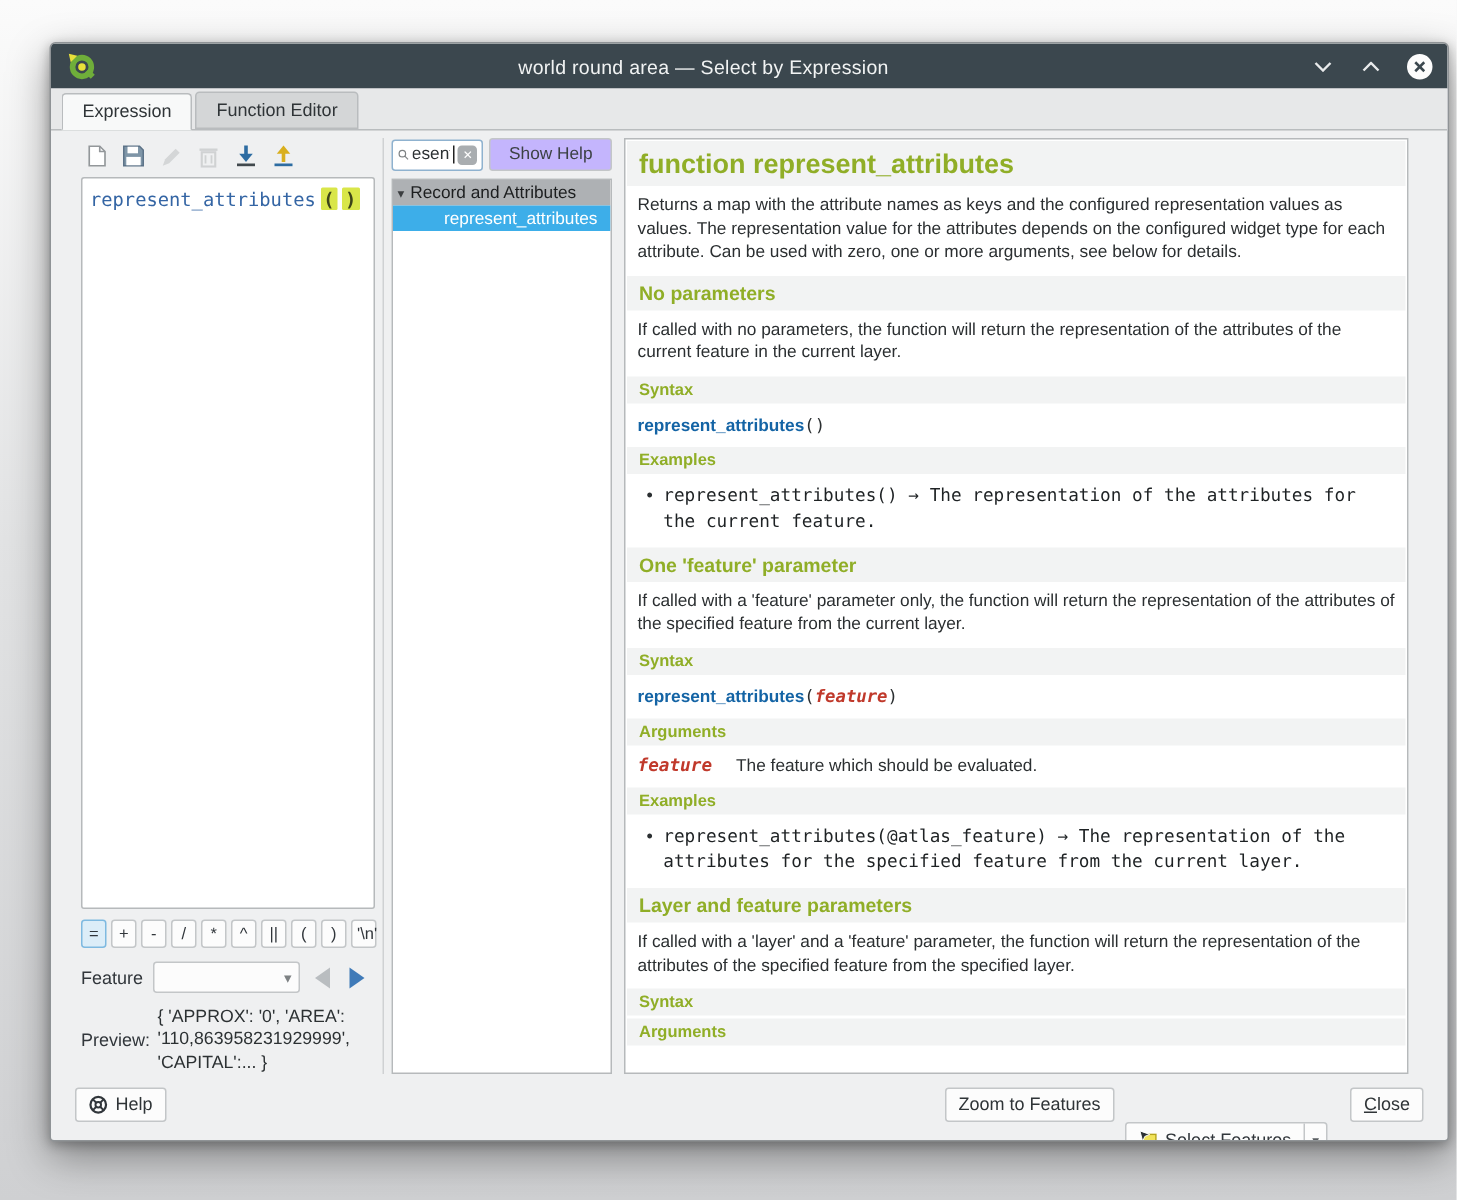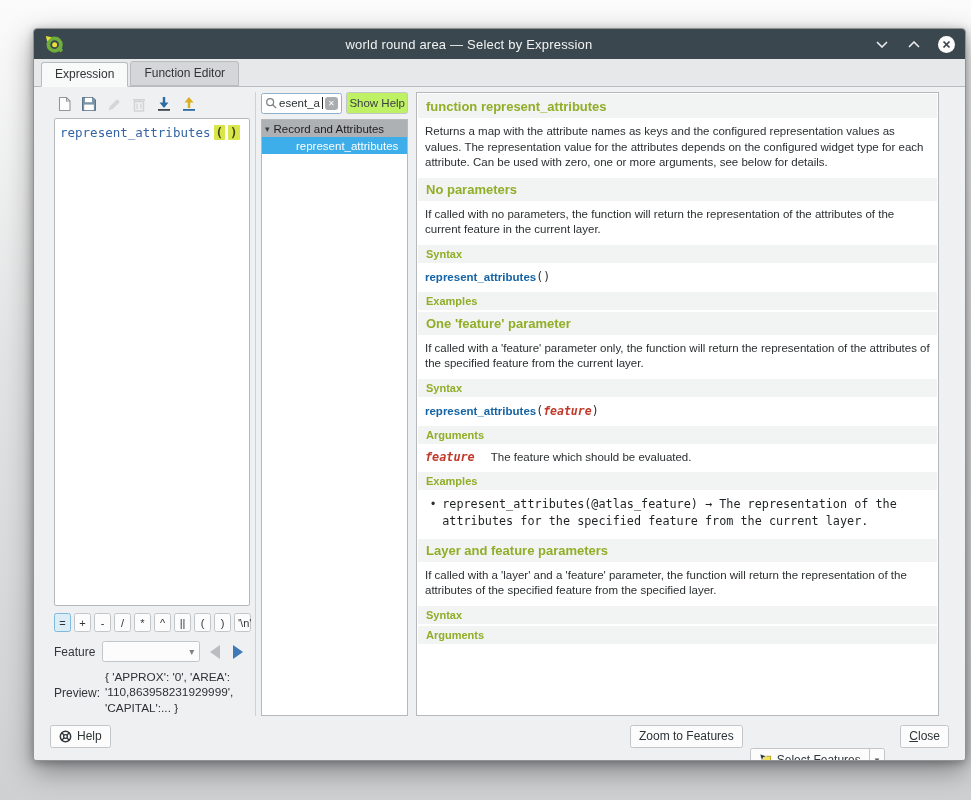--- a/index.html
+++ b/index.html
@@ -57,28 +57,28 @@
   .preview-value { font-size:11.8px; color:#2c3133; width:152px; line-height:1.3; }
   .splitter { width:11px; flex:0 0 auto; position:relative; }
   .splitter::after { content:''; position:absolute; left:5px; top:0; bottom:0; width:1px; background:#cfd1d3; }
   
   .mid-col { width:147px; flex:0 0 auto; display:flex; flex-direction:column; }
   .search-row { display:flex; gap:4px; height:22px; flex:0 0 auto; align-items:center; }
   .search-field { flex:1 1 auto; min-width:0; height:21px; background:#fff; border:1px solid #8fb2cf; border-radius:2.5px; display:flex; align-items:center; padding:0 3px; gap:2px; }
   .search-text { font-size:11.5px; color:#2c3133; white-space:nowrap; overflow:hidden; }
   .caret { width:1px; height:12px; background:#222; flex:0 0 auto; }
   .clear-btn { width:13px; height:13px; flex:0 0 auto; background:#a9adb0; border:none; border-radius:3px; color:#fff; font-size:8px; line-height:13px; text-align:center; padding:0; }
-  .show-help-btn { flex:0 0 auto; height:22px; padding:0 2px; font-size:11.5px; color:#3c4144; background:#bef264; border:1px solid #c3c6c8; border-radius:2.5px; }
+  .show-help-btn { flex:0 0 auto; height:22px; padding:0 12px; font-size:11.5px; color:#3c4144; background:#c4b5fd; border:1px solid #c3c6c8; border-radius:2.5px; }
   .tree { flex:1 1 auto; margin-top:5px; background:#fff; border:1px solid #b6b9bb; font-size:11.5px; overflow:hidden; }
   .tree-group { height:17px; background:#aeb1b4; color:#1c1e1f; display:flex; align-items:center; gap:4px; padding:0 3px; }
   .tree-expander { font-size:9px; color:#3b3e40; }
   .tree-item-selected { height:17px; background:#3daee9; color:#fff; display:flex; align-items:center; padding-left:34px; white-space:nowrap; }
   
   .right-col { flex:1 1 auto; min-width:0; background:#fff; border:1px solid #b6b9bb; margin-left:8px; overflow:hidden; color:#2b2f31; }
-  .hb-h1 { background:#f2f3f3; margin:1px 1px 2px; padding:5px 8px 4px; color:#90ae27; font-weight:bold; font-size:13px; }
+  .hb-h1 { background:#f2f3f3; margin:1px 1px 2px; padding:5px 8px 4px; color:#90ae27; font-weight:bold; font-size:18px; }
   .hb-h2 { background:#f2f3f3; margin:2px 1px; padding:4px 8px; color:#90ae27; font-weight:bold; font-size:13px; }
   .hb-h3 { background:#f2f3f3; margin:2px 1px; padding:3px 8px; color:#90ae27; font-weight:bold; font-size:11px; }
   .hb-p { padding:4px 8px 5px; font-size:11.5px; line-height:1.35; }
   .hb-code { padding:5px 8px 6px; font-size:11.5px; }
   .code-fn { color:#1464a5; font-weight:bold; }
   .code-pl { font-family:"DejaVu Sans Mono",monospace; color:#2b2f31; }
   .code-pr { font-family:"DejaVu Sans Mono",monospace; color:#c0392b; font-style:italic; font-weight:bold; }
   .hb-args { padding:4px 8px 6px; display:grid; grid-template-columns:auto 1fr; column-gap:16px; row-gap:1px; font-size:11.5px; align-items:baseline; }
   .arg-name { font-family:"DejaVu Sans Mono",monospace; color:#c0392b; font-style:italic; font-weight:bold; font-size:11.8px; }
   .hb-example { padding:4px 8px 7px 14px; display:flex; gap:7px; }
@@ -239,20 +239,23 @@
 
     <div class="right-col">
       <div>
           <div class="hb-h1">function represent_attributes</div>
           <div class="hb-p">Returns a map with the attribute names as keys and the configured representation values as values. The representation value for the attributes depends on the configured widget type for each attribute. Can be used with zero, one or more arguments, see below for details.</div>
           <div class="hb-h2">No parameters</div>
           <div class="hb-p">If called with no parameters, the function will return the representation of the attributes of the current feature in the current layer.</div>
           <div class="hb-h3">Syntax</div>
           <div class="hb-code"><span class="code-fn">represent_attributes</span><span class="code-pl">()</span></div>
           <div class="hb-h3">Examples</div>
+          <div class="hb-example">
+            <span class="ex-text">represent_attributes() → The representation of the attributes for the current feature.</span>
+          </div>
           <div class="hb-h2">One 'feature' parameter</div>
           <div class="hb-p">If called with a 'feature' parameter only, the function will return the representation of the attributes of the specified feature from the current layer.</div>
           <div class="hb-h3">Syntax</div>
           <div class="hb-code"><span class="code-fn">represent_attributes</span><span class="code-pl">(</span><span class="code-pr">feature</span><span class="code-pl">)</span></div>
           <div class="hb-h3">Arguments</div>
           <div class="hb-args">
             <span class="arg-name">feature</span>
             <span class="arg-desc">The feature which should be evaluated.</span>
           </div>
           <div class="hb-h3">Examples</div>

